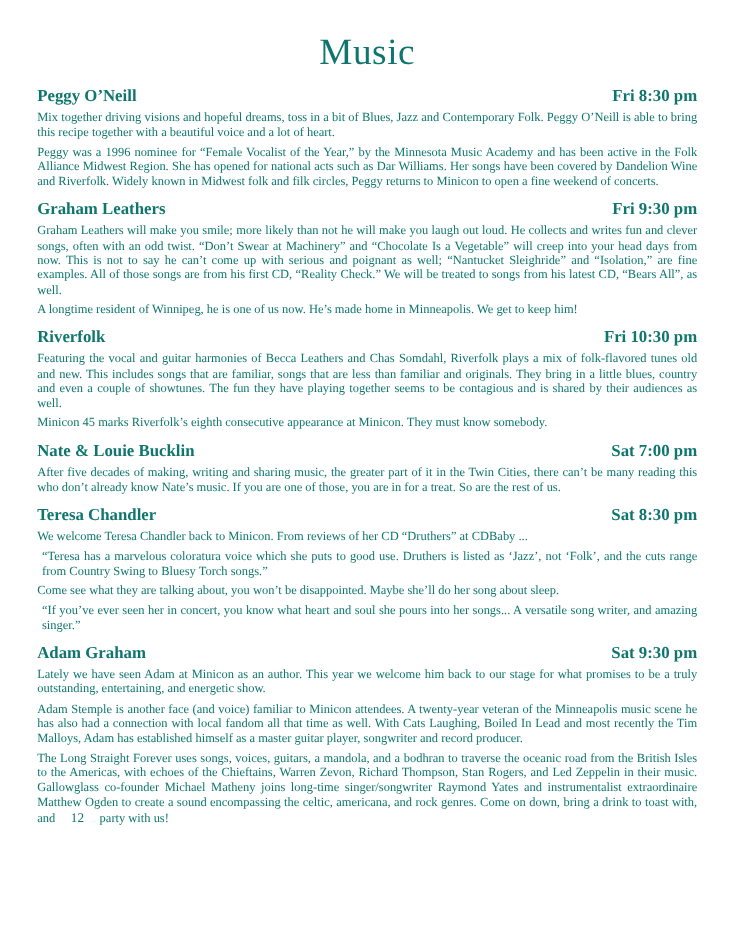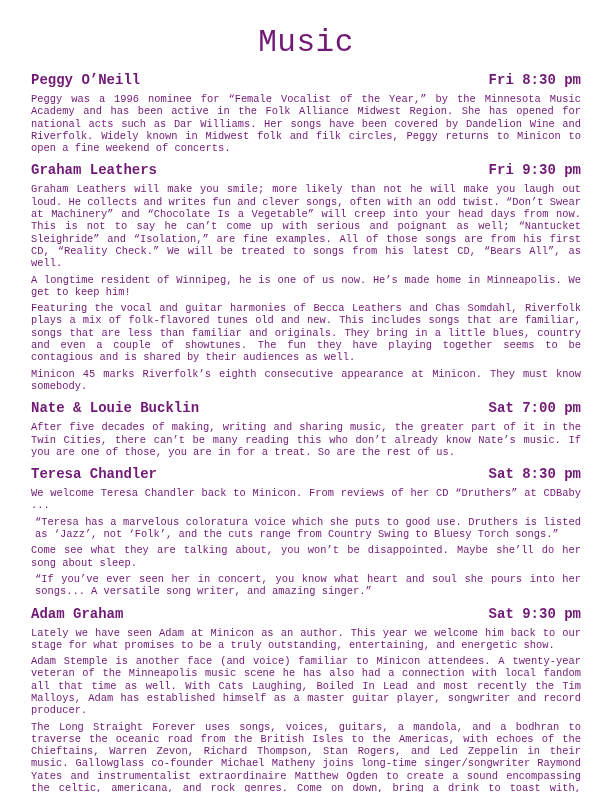--- a/index.html
+++ b/index.html
@@ -3,22 +3,22 @@
 <meta charset="utf-8">
 <style>
   html, body { margin: 0; padding: 0; background: #e8e8e8; }
   .page {
     width: 612px;
     height: 792px;
     margin: 0 auto;
     background: #ffffff;
     box-sizing: border-box;
     padding: 24px 31px 0 31px;
-    font-family: Liberation Mono, monospace;
-    color: #701a75;
+    font-family: Liberation Serif, serif;
+    color: #0f766e;
     overflow: hidden;
   }
   h1.doc-title {
     text-align: center;
     font-size: 31px;
     font-weight: normal;
     letter-spacing: 0.5px;
     margin: 0 0 10px 0;
     line-height: 38px;
   }
@@ -60,33 +60,38 @@
 
 <div class="page">
 
   <h1 class="doc-title">Music</h1>
 
   <div class="section">
     <div class="section-header">
       <h2 class="performer-name">Peggy O’Neill</h2>
       <span class="performance-time">Fri 8:30 pm</span>
     </div>
+    <p class="body-text">Mix together driving visions and hopeful dreams, toss in a bit of Blues, Jazz and Contemporary Folk. Peggy O’Neill is able to bring this recipe together with a beautiful voice and a lot of heart.</p>
     <p class="body-text">Peggy was a 1996 nominee for “Female Vocalist of the Year,” by the Minnesota Music Academy and has been active in the Folk Alliance Midwest Region. She has opened for national acts such as Dar Williams. Her songs have been covered by Dandelion Wine and Riverfolk. Widely known in Midwest folk and filk circles, Peggy returns to Minicon to open a fine weekend of concerts.</p>
   </div>
 
   <div class="section">
     <div class="section-header">
       <h2 class="performer-name">Graham Leathers</h2>
       <span class="performance-time">Fri 9:30 pm</span>
     </div>
     <p class="body-text">Graham Leathers will make you smile; more likely than not he will make you laugh out loud. He collects and writes fun and clever songs, often with an odd twist. “Don’t Swear at Machinery” and “Chocolate Is a Vegetable” will creep into your head days from now. This is not to say he can’t come up with serious and poignant as well; “Nantucket Sleighride” and “Isolation,” are fine examples. All of those songs are from his first CD, “Reality Check.” We will be treated to songs from his latest CD, “Bears All”, as well.</p>
     <p class="body-text">A longtime resident of Winnipeg, he is one of us now. He’s made home in Minneapolis. We get to keep him!</p>
   </div>
 
   <div class="section">
+    <div class="section-header">
+      <h2 class="performer-name">Riverfolk</h2>
+      <span class="performance-time">Fri 10:30 pm</span>
+    </div>
     <p class="body-text">Featuring the vocal and guitar harmonies of Becca Leathers and Chas Somdahl, Riverfolk plays a mix of folk-flavored tunes old and new. This includes songs that are familiar, songs that are less than familiar and originals. They bring in a little blues, country and even a couple of showtunes. The fun they have playing together seems to be contagious and is shared by their audiences as well.</p>
     <p class="body-text">Minicon 45 marks Riverfolk’s eighth consecutive appearance at Minicon. They must know somebody.</p>
   </div>
 
   <div class="section">
     <div class="section-header">
       <h2 class="performer-name">Nate &amp; Louie Bucklin</h2>
       <span class="performance-time">Sat 7:00 pm</span>
     </div>
     <p class="body-text">After five decades of making, writing and sharing music, the greater part of it in the Twin Cities, there can’t be many reading this who don’t already know Nate’s music. If you are one of those, you are in for a treat. So are the rest of us.</p>

